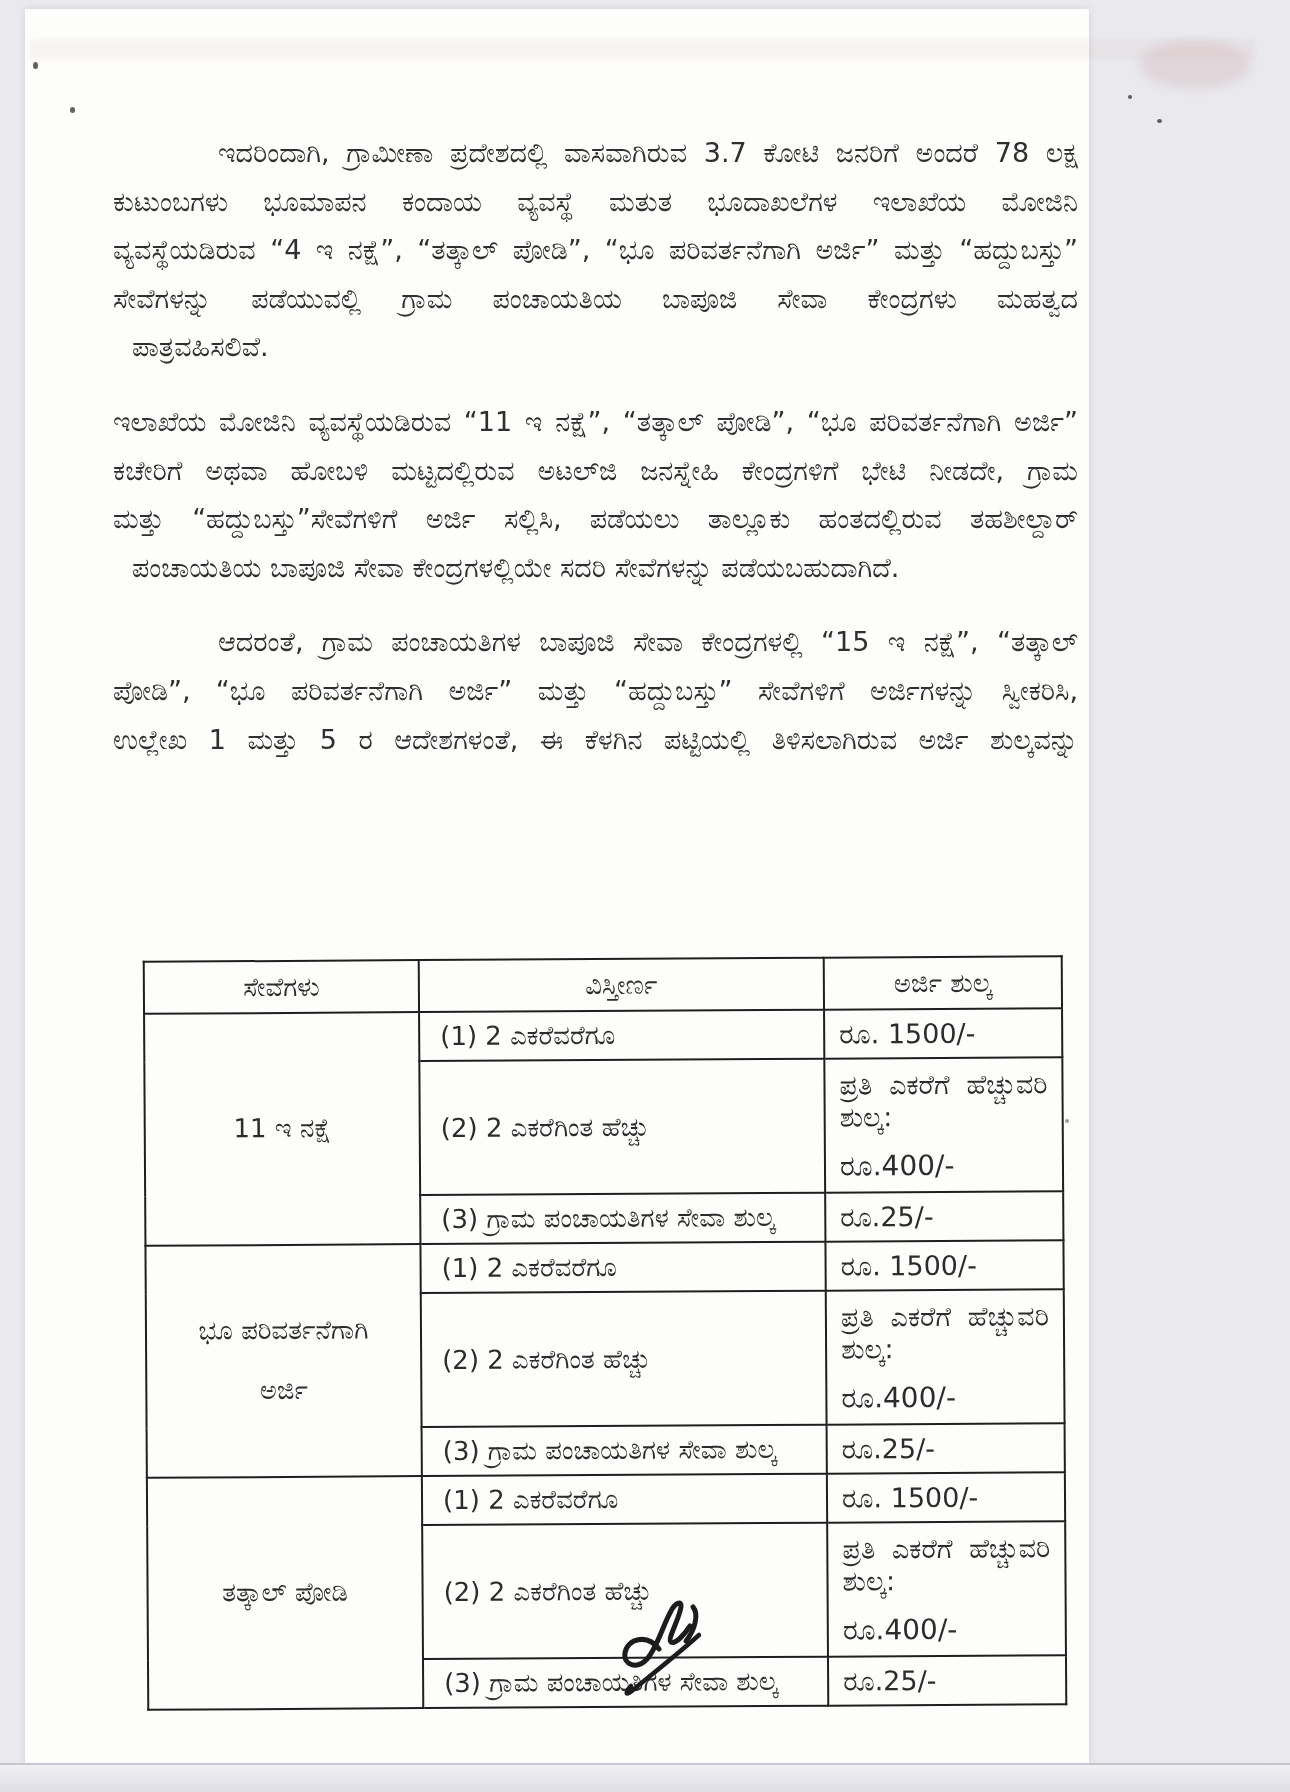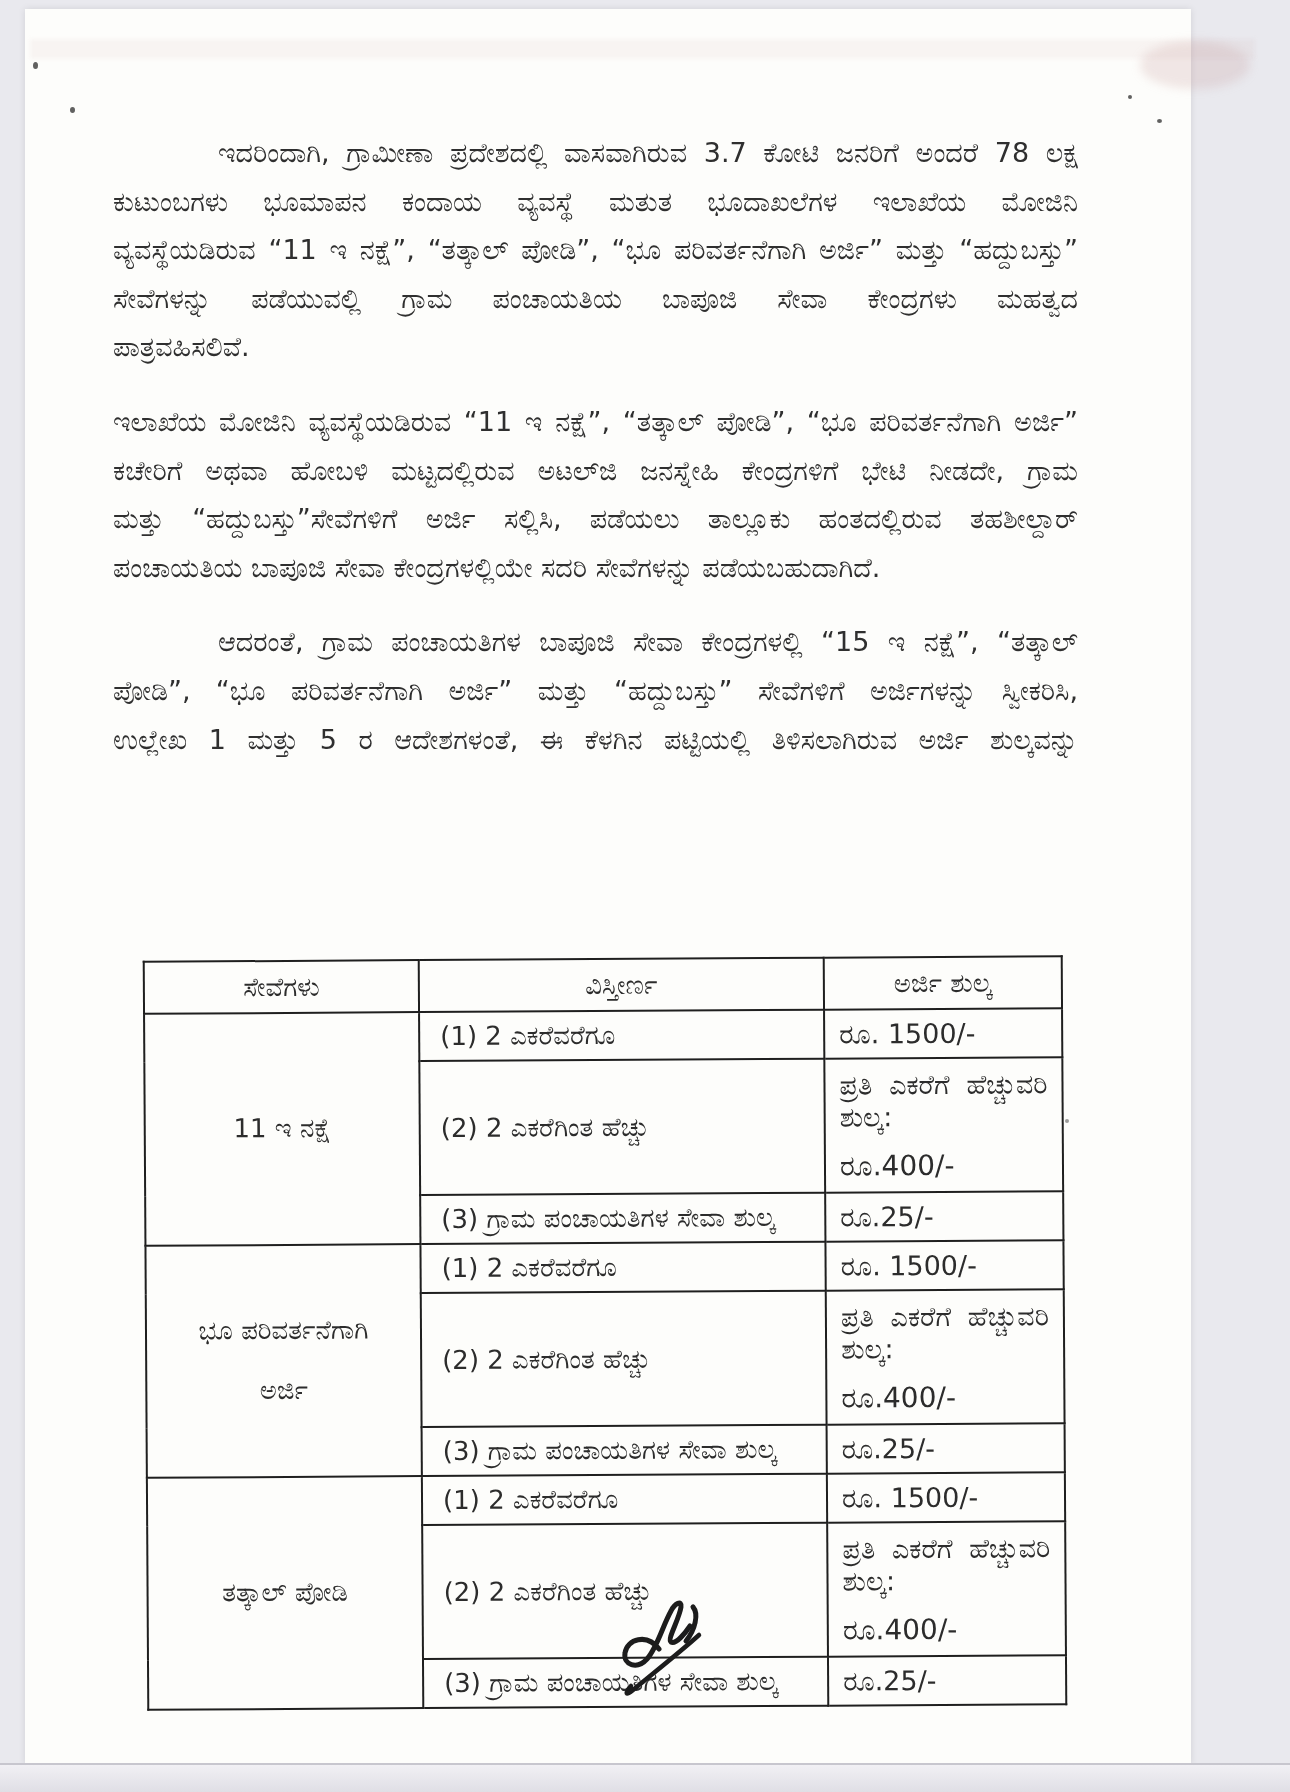--- a/index.html
+++ b/index.html
@@ -6,21 +6,21 @@
   body{
     width:1290px;height:1792px;
     background:#e9e9ee;
     position:relative;
     overflow:hidden;
     font-family:"DejaVu Sans","Liberation Sans",sans-serif;
     color:#2f2f2f;
   }
   .page{
     position:absolute;left:25px;top:9px;
-    width:1166px;height:1756px;
+    width:1064px;height:1756px;
     background:#fdfdfb;
     box-shadow:0 0 7px rgba(0,0,0,0.10);
   }
   
   .smudge-band{
     position:absolute;left:5px;top:30px;width:1225px;height:20px;
     background:rgba(208,170,165,0.10);
     filter:blur(2px);
   }
   .smudge-blob{
@@ -31,21 +31,21 @@
   }
   .speck{position:absolute;background:#3a3a3a;border-radius:50%;opacity:.8;}
   
   .text-block{
     position:absolute;left:88px;top:120px;width:965px;
     font-size:27px;line-height:48.6px;
   }
   .para{margin:0 0 26px 0;padding:0;}
   .line{display:block;text-align:justify;text-align-last:justify;}
   .line.first{text-indent:105px;}
-  .line.last{text-align-last:left;}
+  .line.last{text-align-last:left;margin-left:19px;}
   
   table.fee-table{
     position:absolute;left:120px;top:949px;width:918px;
     border-collapse:collapse;
     transform:rotate(-0.35deg);
     font-size:26px;
     table-layout:fixed;
   }
   .fee-table th,.fee-table td{
     border:2px solid #1f1f1f;
@@ -91,21 +91,21 @@
   <div class="speck" style="left:8px;top:53px;width:5px;height:7px;"></div>
   <div class="speck" style="left:45px;top:98px;width:5px;height:6px;"></div>
   <div class="speck" style="left:1103px;top:86px;width:4px;height:4px;"></div>
   <div class="speck" style="left:1132px;top:110px;width:5px;height:4px;"></div>
   <div class="speck" style="left:1040px;top:1110px;width:4px;height:4px;opacity:.5;"></div>
 
   <div class="text-block">
     <p class="para">
       <span class="line first">ಇದರಿಂದಾಗಿ, ಗ್ರಾಮೀಣಾ ಪ್ರದೇಶದಲ್ಲಿ ವಾಸವಾಗಿರುವ 3.7 ಕೋಟಿ ಜನರಿಗೆ ಅಂದರೆ 78 ಲಕ್ಷ</span>
       <span class="line">ಕುಟುಂಬಗಳು ಭೂಮಾಪನ ಕಂದಾಯ ವ್ಯವಸ್ಥೆ ಮತುತ ಭೂದಾಖಲೆಗಳ ಇಲಾಖೆಯ ಮೋಜಿನಿ</span>
-      <span class="line">ವ್ಯವಸ್ಥೆಯಡಿರುವ “11 ಇ ನಕ್ಷೆ”, “ತತ್ಕಾಲ್ ಪೋಡಿ”, “ಭೂ ಪರಿವರ್ತನೆಗಾಗಿ ಅರ್ಜಿ” ಮತ್ತು “ಹದ್ದುಬಸ್ತು”</span>
+      <span class="line">ವ್ಯವಸ್ಥೆಯಡಿರುವ “4 ಇ ನಕ್ಷೆ”, “ತತ್ಕಾಲ್ ಪೋಡಿ”, “ಭೂ ಪರಿವರ್ತನೆಗಾಗಿ ಅರ್ಜಿ” ಮತ್ತು “ಹದ್ದುಬಸ್ತು”</span>
       <span class="line">ಸೇವೆಗಳನ್ನು ಪಡೆಯುವಲ್ಲಿ ಗ್ರಾಮ ಪಂಚಾಯತಿಯ ಬಾಪೂಜಿ ಸೇವಾ ಕೇಂದ್ರಗಳು ಮಹತ್ವದ</span>
       <span class="line last">ಪಾತ್ರವಹಿಸಲಿವೆ.</span>
     </p>
     <p class="para">
       <span class="line">ಇಲಾಖೆಯ ಮೋಜಿನಿ ವ್ಯವಸ್ಥೆಯಡಿರುವ “11 ಇ ನಕ್ಷೆ”, “ತತ್ಕಾಲ್ ಪೋಡಿ”, “ಭೂ ಪರಿವರ್ತನೆಗಾಗಿ ಅರ್ಜಿ”</span>
       <span class="line">ಕಚೇರಿಗೆ ಅಥವಾ ಹೋಬಳಿ ಮಟ್ಟದಲ್ಲಿರುವ ಅಟಲ್‌ಜಿ ಜನಸ್ನೇಹಿ ಕೇಂದ್ರಗಳಿಗೆ ಭೇಟಿ ನೀಡದೇ, ಗ್ರಾಮ</span>
       <span class="line">ಮತ್ತು “ಹದ್ದುಬಸ್ತು”ಸೇವೆಗಳಿಗೆ ಅರ್ಜಿ ಸಲ್ಲಿಸಿ, ಪಡೆಯಲು ತಾಲ್ಲೂಕು ಹಂತದಲ್ಲಿರುವ ತಹಶೀಲ್ದಾರ್</span>
       <span class="line last">ಪಂಚಾಯತಿಯ ಬಾಪೂಜಿ ಸೇವಾ ಕೇಂದ್ರಗಳಲ್ಲಿಯೇ ಸದರಿ ಸೇವೆಗಳನ್ನು ಪಡೆಯಬಹುದಾಗಿದೆ.</span>
     </p>
     <p class="para">

